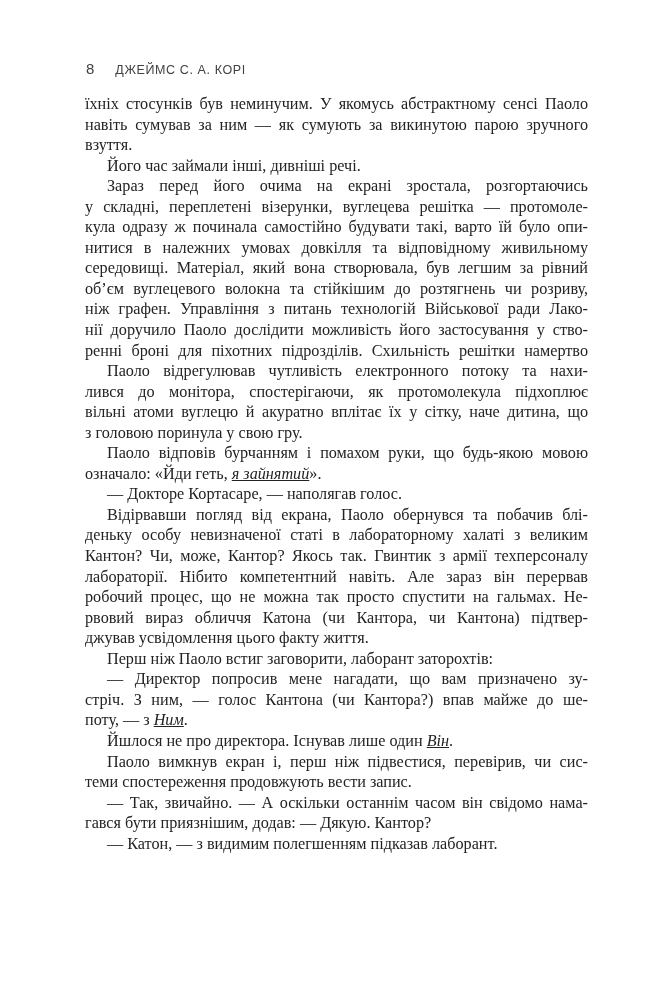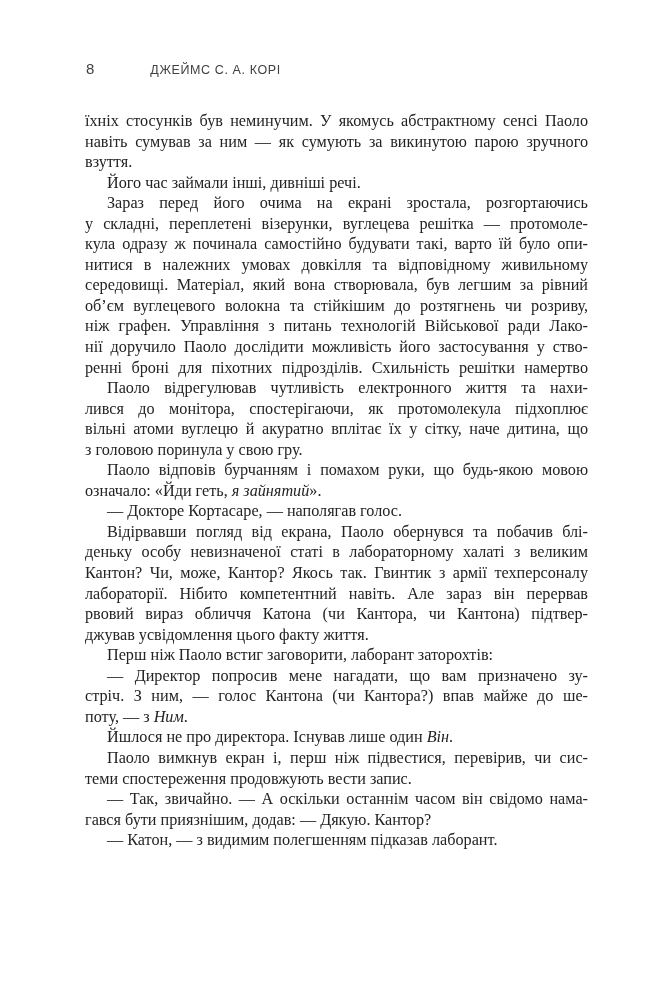--- a/index.html
+++ b/index.html
@@ -24,28 +24,28 @@
     display: flex;
     align-items: baseline;
     font-family: "Liberation Sans", "DejaVu Sans", sans-serif;
     color: #414141;
   }
   .page-num {
     font-size: 15px;
     line-height: 16px;
   }
   .running-head {
-    margin-left: 56px;
+    margin-left: 21px;
     font-size: 12.5px;
     letter-spacing: 0.6px;
     line-height: 16px;
   }
   .page-body {
     position: absolute;
-    top: 111px;
+    top: 94px;
     left: 85px;
     width: 503px;
     font-size: 16.2px;
   }
   .para { margin: 0; padding: 0; }
   .line {
     height: 20.55px;
     line-height: 20.55px;
     overflow: hidden;
     white-space: normal;
@@ -53,21 +53,21 @@
   .just {
     text-align: justify;
     text-align-last: justify;
     text-justify: inter-word;
   }
   .last {
     text-align: right;
     text-align-last: left;
   }
   .ind { padding-left: 22px; }
-  .it { font-style: italic; }
+  .it { font-style: italic; text-decoration: underline; }
 </style>
 </head>
 <body>
 
 <div class="page">
   <div class="page-header">
     <span class="page-num">8</span>
     <span class="running-head">ДЖЕЙМС С. А. КОРІ</span>
   </div>
   <div class="page-body" id="page-body">
@@ -84,37 +84,38 @@
         <div class="line just">у складні, переплетені візерунки, вуглецева решітка — протомоле-</div>
         <div class="line just">кула одразу ж починала самостійно будувати такі, варто їй було опи-</div>
         <div class="line just">нитися в належних умовах довкілля та відповідному живильному</div>
         <div class="line just">середовищі. Матеріал, який вона створювала, був легшим за рівний</div>
         <div class="line just">об’єм вуглецевого волокна та стійкішим до розтягнень чи розриву,</div>
         <div class="line just">ніж графен. Управління з питань технологій Військової ради Лако-</div>
         <div class="line just">нії доручило Паоло дослідити можливість його застосування у ство-</div>
         <div class="line just">ренні броні для піхотних підрозділів. Схильність решітки намертво</div>
       </div>
       <div class="para">
-        <div class="line just ind">Паоло відрегулював чутливість електронного життя та нахи-</div>
+        <div class="line just ind">Паоло відрегулював чутливість електронного потоку та нахи-</div>
         <div class="line just">лився до монітора, спостерігаючи, як протомолекула підхоплює</div>
         <div class="line just">вільні атоми вуглецю й акуратно вплітає їх у сітку, наче дитина, що</div>
         <div class="line last">з головою поринула у свою гру.</div>
       </div>
       <div class="para">
         <div class="line just ind">Паоло відповів бурчанням і помахом руки, що будь-якою мовою</div>
         <div class="line last"><span>означало: «Йди геть, </span><span class="it">я зайнятий</span><span>».</span></div>
       </div>
       <div class="para">
         <div class="line last ind">— Докторе Кортасаре, — наполягав голос.</div>
       </div>
       <div class="para">
         <div class="line just ind">Відірвавши погляд від екрана, Паоло обернувся та побачив блі-</div>
         <div class="line just">деньку особу невизначеної статі в лабораторному халаті з великим</div>
         <div class="line just">Кантон? Чи, може, Кантор? Якось так. Гвинтик з армії техперсоналу</div>
         <div class="line just">лабораторії. Нібито компетентний навіть. Але зараз він перервав</div>
+        <div class="line just">робочий процес, що не можна так просто спустити на гальмах. Не-</div>
         <div class="line just">рвовий вираз обличчя Катона (чи Кантора, чи Кантона) підтвер-</div>
         <div class="line last">джував усвідомлення цього факту життя.</div>
       </div>
       <div class="para">
         <div class="line last ind">Перш ніж Паоло встиг заговорити, лаборант заторохтів:</div>
       </div>
       <div class="para">
         <div class="line just ind">— Директор попросив мене нагадати, що вам призначено зу-</div>
         <div class="line just">стріч. З ним, — голос Кантона (чи Кантора?) впав майже до ше-</div>
         <div class="line last"><span>поту, — з </span><span class="it">Ним</span><span>.</span></div>

